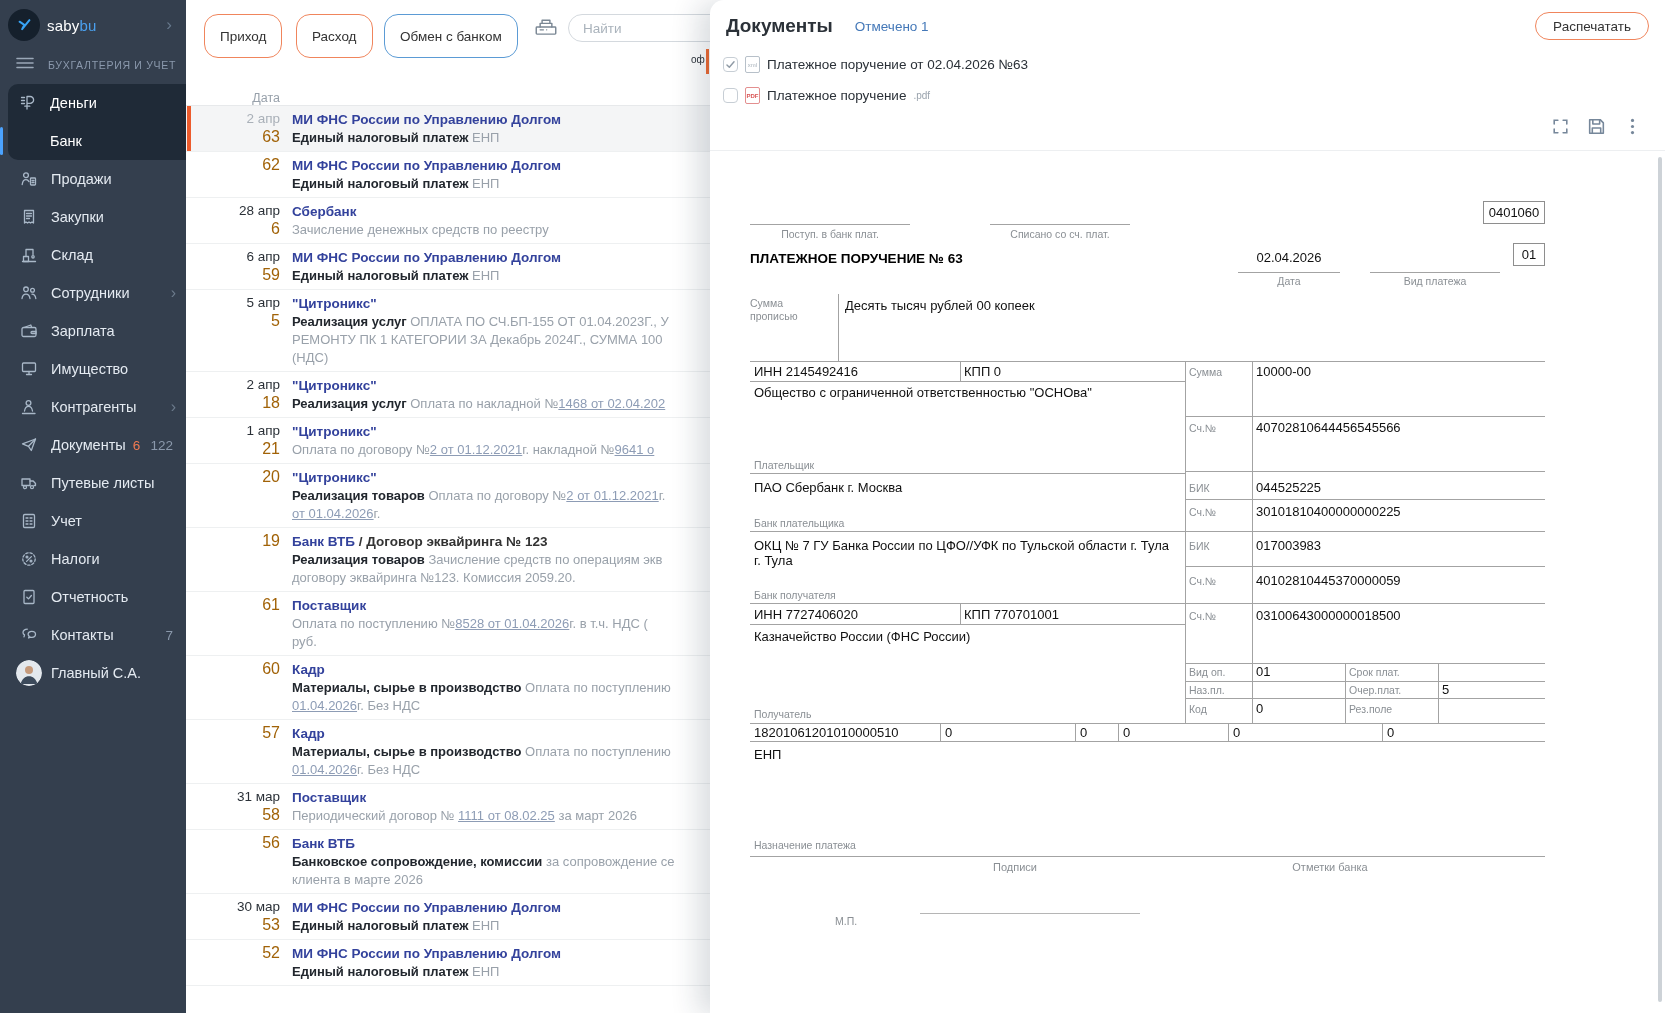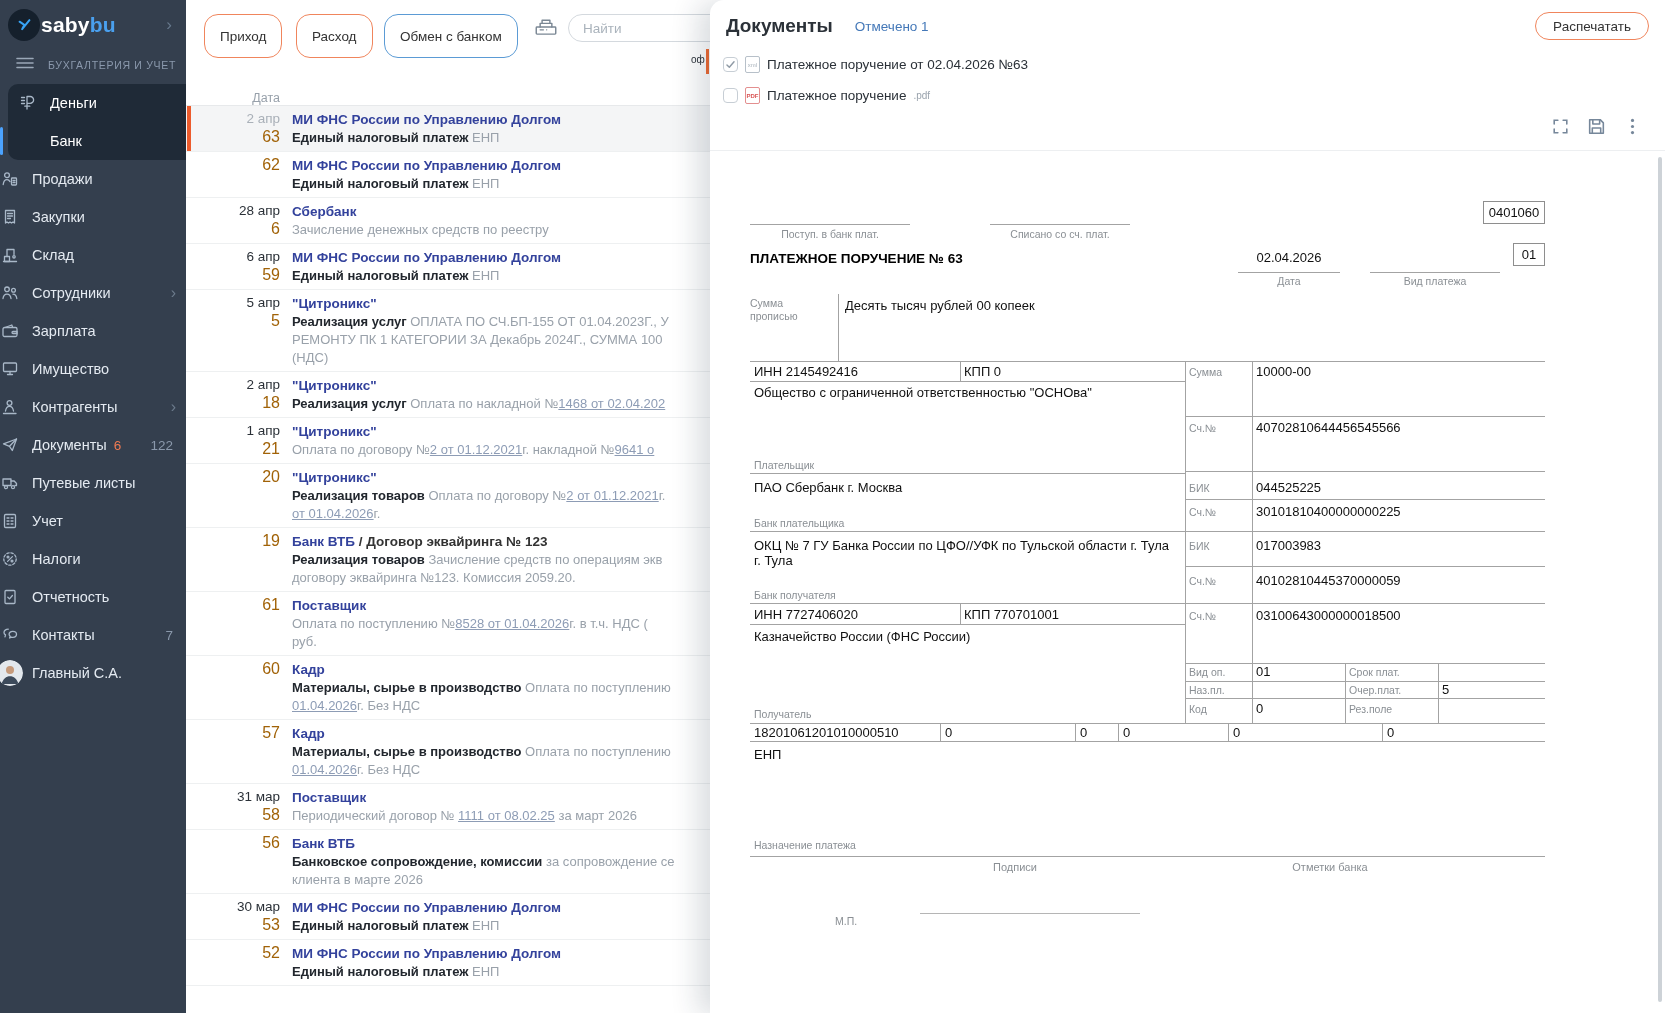--- a/index.html
+++ b/index.html
@@ -5,27 +5,27 @@
   * { box-sizing: border-box; }
   html,body { margin:0; padding:0; width:1665px; height:1013px; overflow:hidden;
     font-family:"Liberation Sans", sans-serif; background:#fff; }
 
   
   .sidebar { position:absolute; left:0; top:0; width:186px; height:1013px;
     background:#343F4E; color:#E4EAF1; z-index:5; }
   .logo-row { display:flex; align-items:center; height:44px; padding:6px 8px 0 8px; }
   .logo-circle { width:32px; height:32px; border-radius:50%; background:#15202C;
     display:flex; align-items:center; justify-content:center; flex:none; }
-  .brand { margin-left:1px; font-size:21px; font-weight:bold; color:#fff; letter-spacing:.2px; }
+  .brand { margin-left:7px; font-size:15px; font-weight:normal; color:#fff; letter-spacing:.2px; }
   .brand .b2 { color:#4AA0EE; }
   .logo-chev { margin-left:auto; margin-right:6px; color:#66788C; font-size:17px; }
   .section-row { display:flex; align-items:center; height:26px; margin-top:8px; padding-left:16px; }
   .section-label { margin-left:14px; font-size:10.5px; letter-spacing:.7px; color:#8B99AD; }
   .nav { margin:6px 0 0 0; padding:0; list-style:none; }
-  .nav li { display:flex; align-items:center; height:38px; padding-left:0;
+  .nav li { display:flex; align-items:center; height:38px; padding-left:19px;
     font-size:14.5px; cursor:pointer; position:relative; }
   .nav li .nico { width:20px; height:20px; flex:none; color:#A9B8C8; margin-right:12px; }
   .nav li .nlabel { color:#E4EAF1; }
   .nav li.active { background:#1F2A37; margin-left:8px; padding-left:10px; border-radius:10px 0 0 0; }
   .nav li.active .nlabel { color:#fff; }
   .nav li.sub { background:#1F2A37; margin-left:8px; padding-left:42px; border-radius:0 0 0 10px; }
   .nav li.sub .nlabel { color:#fff; }
   .nav li.sub.selected::before { content:''; position:absolute; left:-8px; top:5px; bottom:5px;
     width:3px; border-radius:2px; background:#4BA3FF; }
   .nchev { margin-left:auto; margin-right:10px; color:#6B7A8B; font-size:16px; }

